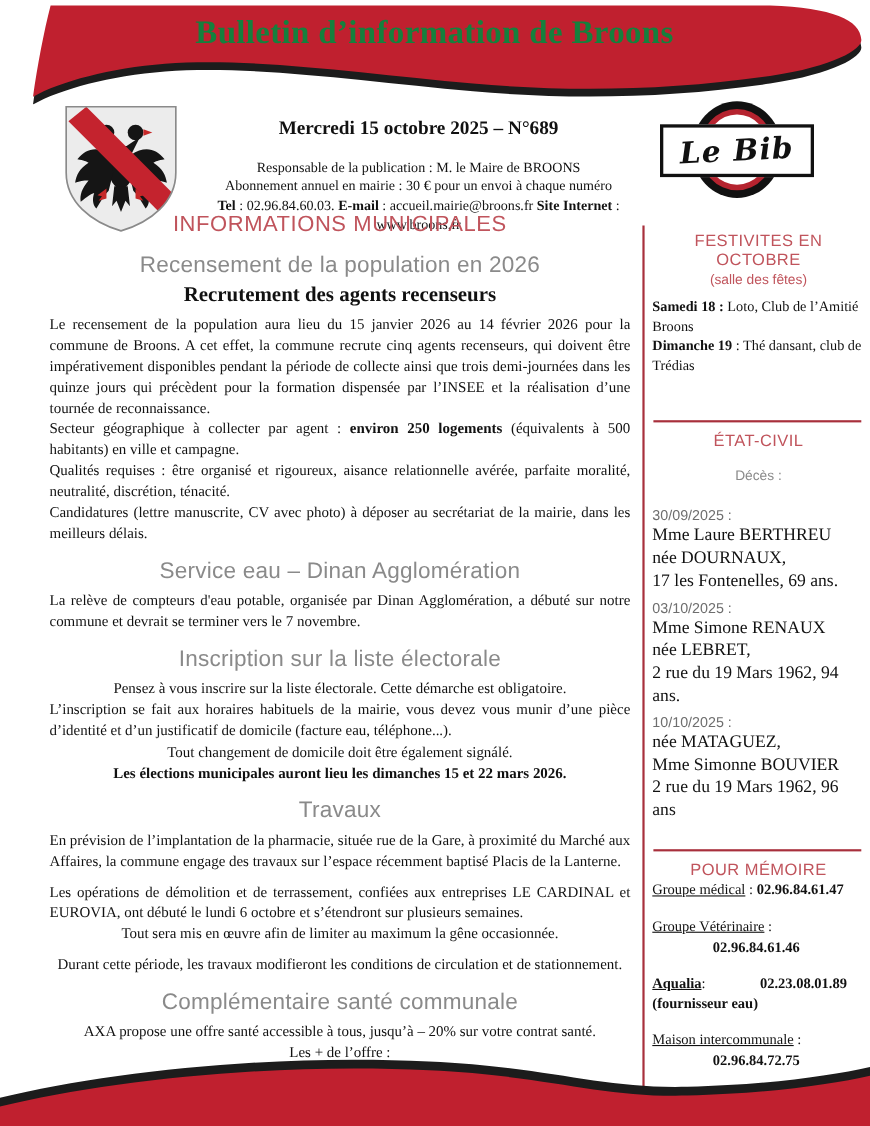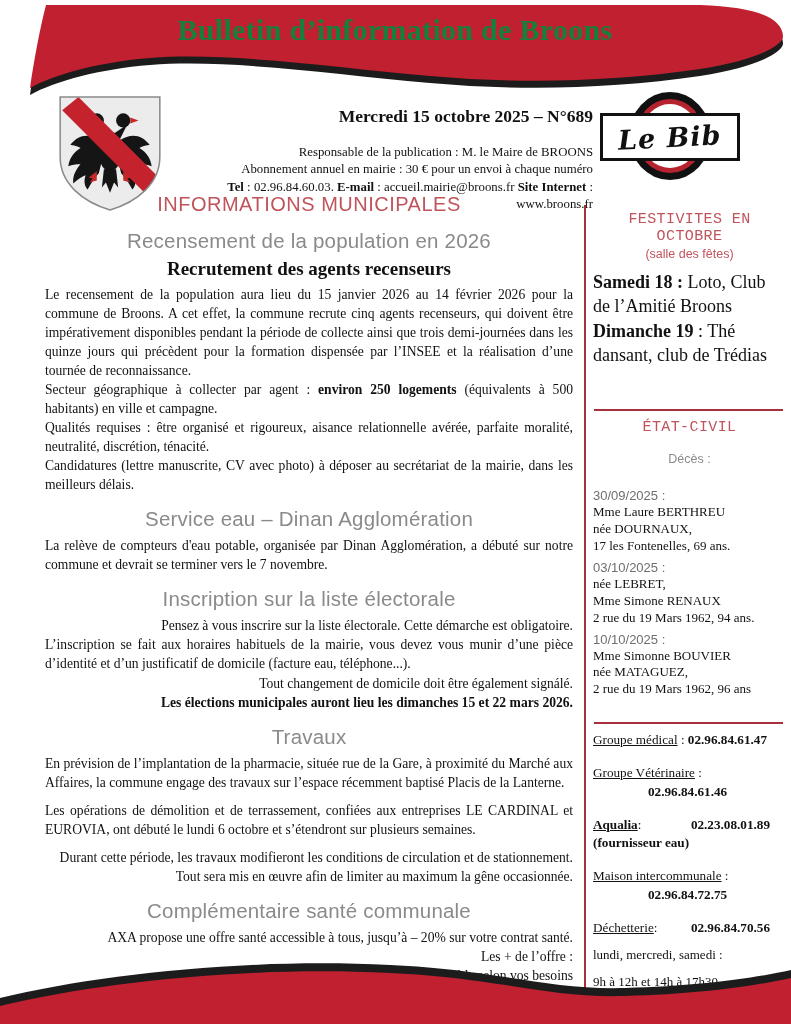--- a/index.html
+++ b/index.html
@@ -9,54 +9,54 @@
   .b{font-weight:bold}
   .u{text-decoration:underline}
 
   
   .banner{position:absolute;top:0;left:0;width:791px;height:95px;}
   .banner-title{position:absolute;top:13px;left:40px;width:710px;text-align:center;
     color:#15803d;font-family:"Liberation Serif",serif;font-weight:bold;font-size:30px;letter-spacing:.3px;}
 
   
   .arms{position:absolute;left:56px;top:94px;}
-  .header-center{position:absolute;left:168px;top:106px;width:425px;text-align:right;}
+  .header-center{position:absolute;left:168px;top:106px;width:425px;text-align:center;}
   .header-date{font-size:17.5px;font-weight:bold;margin-bottom:17px;}
   .header-line{font-size:12.8px;line-height:1.35;}
   .lebib{position:absolute;left:600px;top:90px;width:140px;height:92px;}
   .lebib-box{position:absolute;left:0;top:23px;width:140px;height:48px;background:#fff;border:3px solid #111;
     box-sizing:border-box;display:flex;align-items:center;justify-content:center;}
   .lebib-text{font-family:"DejaVu Serif",serif;font-style:italic;font-weight:bold;font-size:27px;
     transform:rotate(-3deg);letter-spacing:1px;}
 
   
   .main-col{position:absolute;left:45px;top:193px;width:528px;}
   .kicker{text-align:center;font-family:"Liberation Sans","DejaVu Sans",sans-serif;
     color:var(--accent-red);font-size:20px;letter-spacing:.5px;margin-bottom:3px;}
   .h-gray{text-align:center;font-family:"Liberation Sans","DejaVu Sans",sans-serif;
     color:var(--heading-gray);font-size:20.5px;letter-spacing:.2px;margin:13px 0 5px 0;}
   .h-serif{text-align:center;font-weight:bold;font-size:19px;margin:1px 0 5px 0;}
   .para{margin:0;font-size:13.6px;line-height:1.4;text-align:justify;}
-  .para.left{text-align:right;}
+  .para.left{text-align:center;}
   .para.mt{margin-top:9px;}
 
   
   .sidebar{position:absolute;left:584px;top:205px;width:202px;height:792px;
     border-left:2px solid var(--line-red);padding:2px 0 0 7px;box-sizing:border-box;}
-  .side-title{text-align:center;font-family:Liberation Mono, monospace;
+  .side-title{text-align:center;font-family:Liberation Sans, sans-serif;
     color:var(--accent-red);font-size:15px;letter-spacing:.4px;margin:4px 0 2px 0;}
   .side-sub{text-align:center;font-family:"Liberation Sans","DejaVu Sans",sans-serif;
     color:var(--accent-red);font-size:12.5px;margin-bottom:9px;}
   .side-sub.gray{color:var(--heading-gray);margin:16px 0 22px 0;}
-  .fest-event{margin:0;font-size:18px;line-height:1.35;}
+  .fest-event{margin:0;font-size:13px;line-height:1.35;}
   .side-sep{border:none;border-top:2px solid var(--line-red);margin:14px 3px 8px 1px;}
   .ec-entry{margin-bottom:5px;}
   .ec-date{font-family:"Liberation Sans","DejaVu Sans",sans-serif;color:var(--date-gray);
     font-size:13px;margin-bottom:1px;}
-  .ec-line{font-size:13px;line-height:1.3;}
+  .ec-line{font-size:16px;line-height:1.3;}
   .mem{margin-top:2px;}
   .mem-entry{margin-bottom:17px;font-size:13.2px;}
   .mem-line{display:block;}
   .mem-line.gap{display:flex;padding-right:16px;}
   .mem-line.gap .mem-phone{margin-left:auto;}
   .mem-phone-line{padding-left:55px;margin-top:3px;}
   .mem-note{margin-top:2px;}
   .mem-hours{margin:11px 0 0 0;font-size:13px;}
 
   
@@ -135,22 +135,22 @@
         <div class="h-gray">Service eau – Dinan Agglomération</div>
         <p class="para"><span>La relève de compteurs d'eau potable, organisée par Dinan Agglomération, a débuté sur notre commune et devrait se terminer vers le 7 novembre.</span></p>
         <div class="h-gray">Inscription sur la liste électorale</div>
         <p class="para left"><span>Pensez à vous inscrire sur la liste électorale. Cette démarche est obligatoire.</span></p>
         <p class="para"><span>L’inscription se fait aux horaires habituels de la mairie, vous devez vous munir d’une pièce d’identité et d’un justificatif de domicile (facture eau, téléphone...).</span></p>
         <p class="para left"><span>Tout changement de domicile doit être également signálé.</span></p>
         <p class="para left"><span class="b ">Les élections municipales auront lieu les dimanches 15 et 22 mars 2026.</span></p>
         <div class="h-gray">Travaux</div>
         <p class="para"><span>En prévision de l’implantation de la pharmacie, située rue de la Gare, à proximité du Marché aux Affaires, la commune engage des travaux sur l’espace récemment baptisé Placis de la Lanterne.</span></p>
         <p class="para mt"><span>Les opérations de démolition et de terrassement, confiées aux entreprises LE CARDINAL et EUROVIA, ont débuté le lundi 6 octobre et s’étendront sur plusieurs semaines.</span></p>
+        <p class="para left"><span>Tout sera mis en œuvre afin de limiter au maximum la gêne occasionnée.</span></p>
         <p class="para mt left"><span>Durant cette période, les travaux modifieront les conditions de circulation et de stationnement.</span></p>
-        <p class="para left"><span>Tout sera mis en œuvre afin de limiter au maximum la gêne occasionnée.</span></p>
         <div class="h-gray">Complémentaire santé communale</div>
         <p class="para left"><span>AXA propose une offre santé accessible à tous, jusqu’à – 20% sur votre contrat santé.</span></p>
         <p class="para left"><span>Les + de l’offre :</span></p>
         <p class="para left"><span>-une complémentaire santé modulable selon vos besoins</span></p>
         <p class="para left"><span>-un tarif avantageux négocié pour les habitants de la commune.</span></p>
         <p class="para left"><span>Une offre simple et accessible à tous, sans questionnaire médical.</span></p>
         <p class="para left"><span>-un accompagnement quotidien proche de chez vous.</span></p>
       </div>
   </div>
 
@@ -166,32 +166,33 @@
     <div class="side-sub gray">Décès :</div>
     <div id="ec-entries">
         <div class="ec-entry">
           <div class="ec-date">30/09/2025 :</div>
           <div class="ec-line">Mme Laure BERTHREU</div>
           <div class="ec-line">née DOURNAUX,</div>
           <div class="ec-line">17 les Fontenelles, 69 ans.</div>
         </div>
         <div class="ec-entry">
           <div class="ec-date">03/10/2025 :</div>
+          <div class="ec-line">Mme Simone RENAUX</div>
           <div class="ec-line">née LEBRET,</div>
-          <div class="ec-line">Mme Simone RENAUX</div>
           <div class="ec-line">2 rue du 19 Mars 1962, 94 ans.</div>
         </div>
         <div class="ec-entry">
           <div class="ec-date">10/10/2025 :</div>
+          <div class="ec-line">née MATAGUEZ,</div>
           <div class="ec-line">Mme Simonne BOUVIER</div>
-          <div class="ec-line">née MATAGUEZ,</div>
           <div class="ec-line">2 rue du 19 Mars 1962, 96 ans</div>
         </div>
       </div>
     <hr class="side-sep" style="margin-top:24px">
+    <div class="side-title">POUR MÉMOIRE</div>
     <div id="mem-entries" class="mem">
         <div class="mem-entry">
           <div class="mem-line"><span class="mem-label u">Groupe médical</span><span> : </span><span class="mem-phone b">02.96.84.61.47</span></div>
         </div>
         <div class="mem-entry">
           <div class="mem-line"><span class="mem-label u">Groupe Vétérinaire</span><span> :</span></div>
           <div class="mem-phone-line b">02.96.84.61.46</div>
         </div>
         <div class="mem-entry">
           <div class="mem-line gap">

